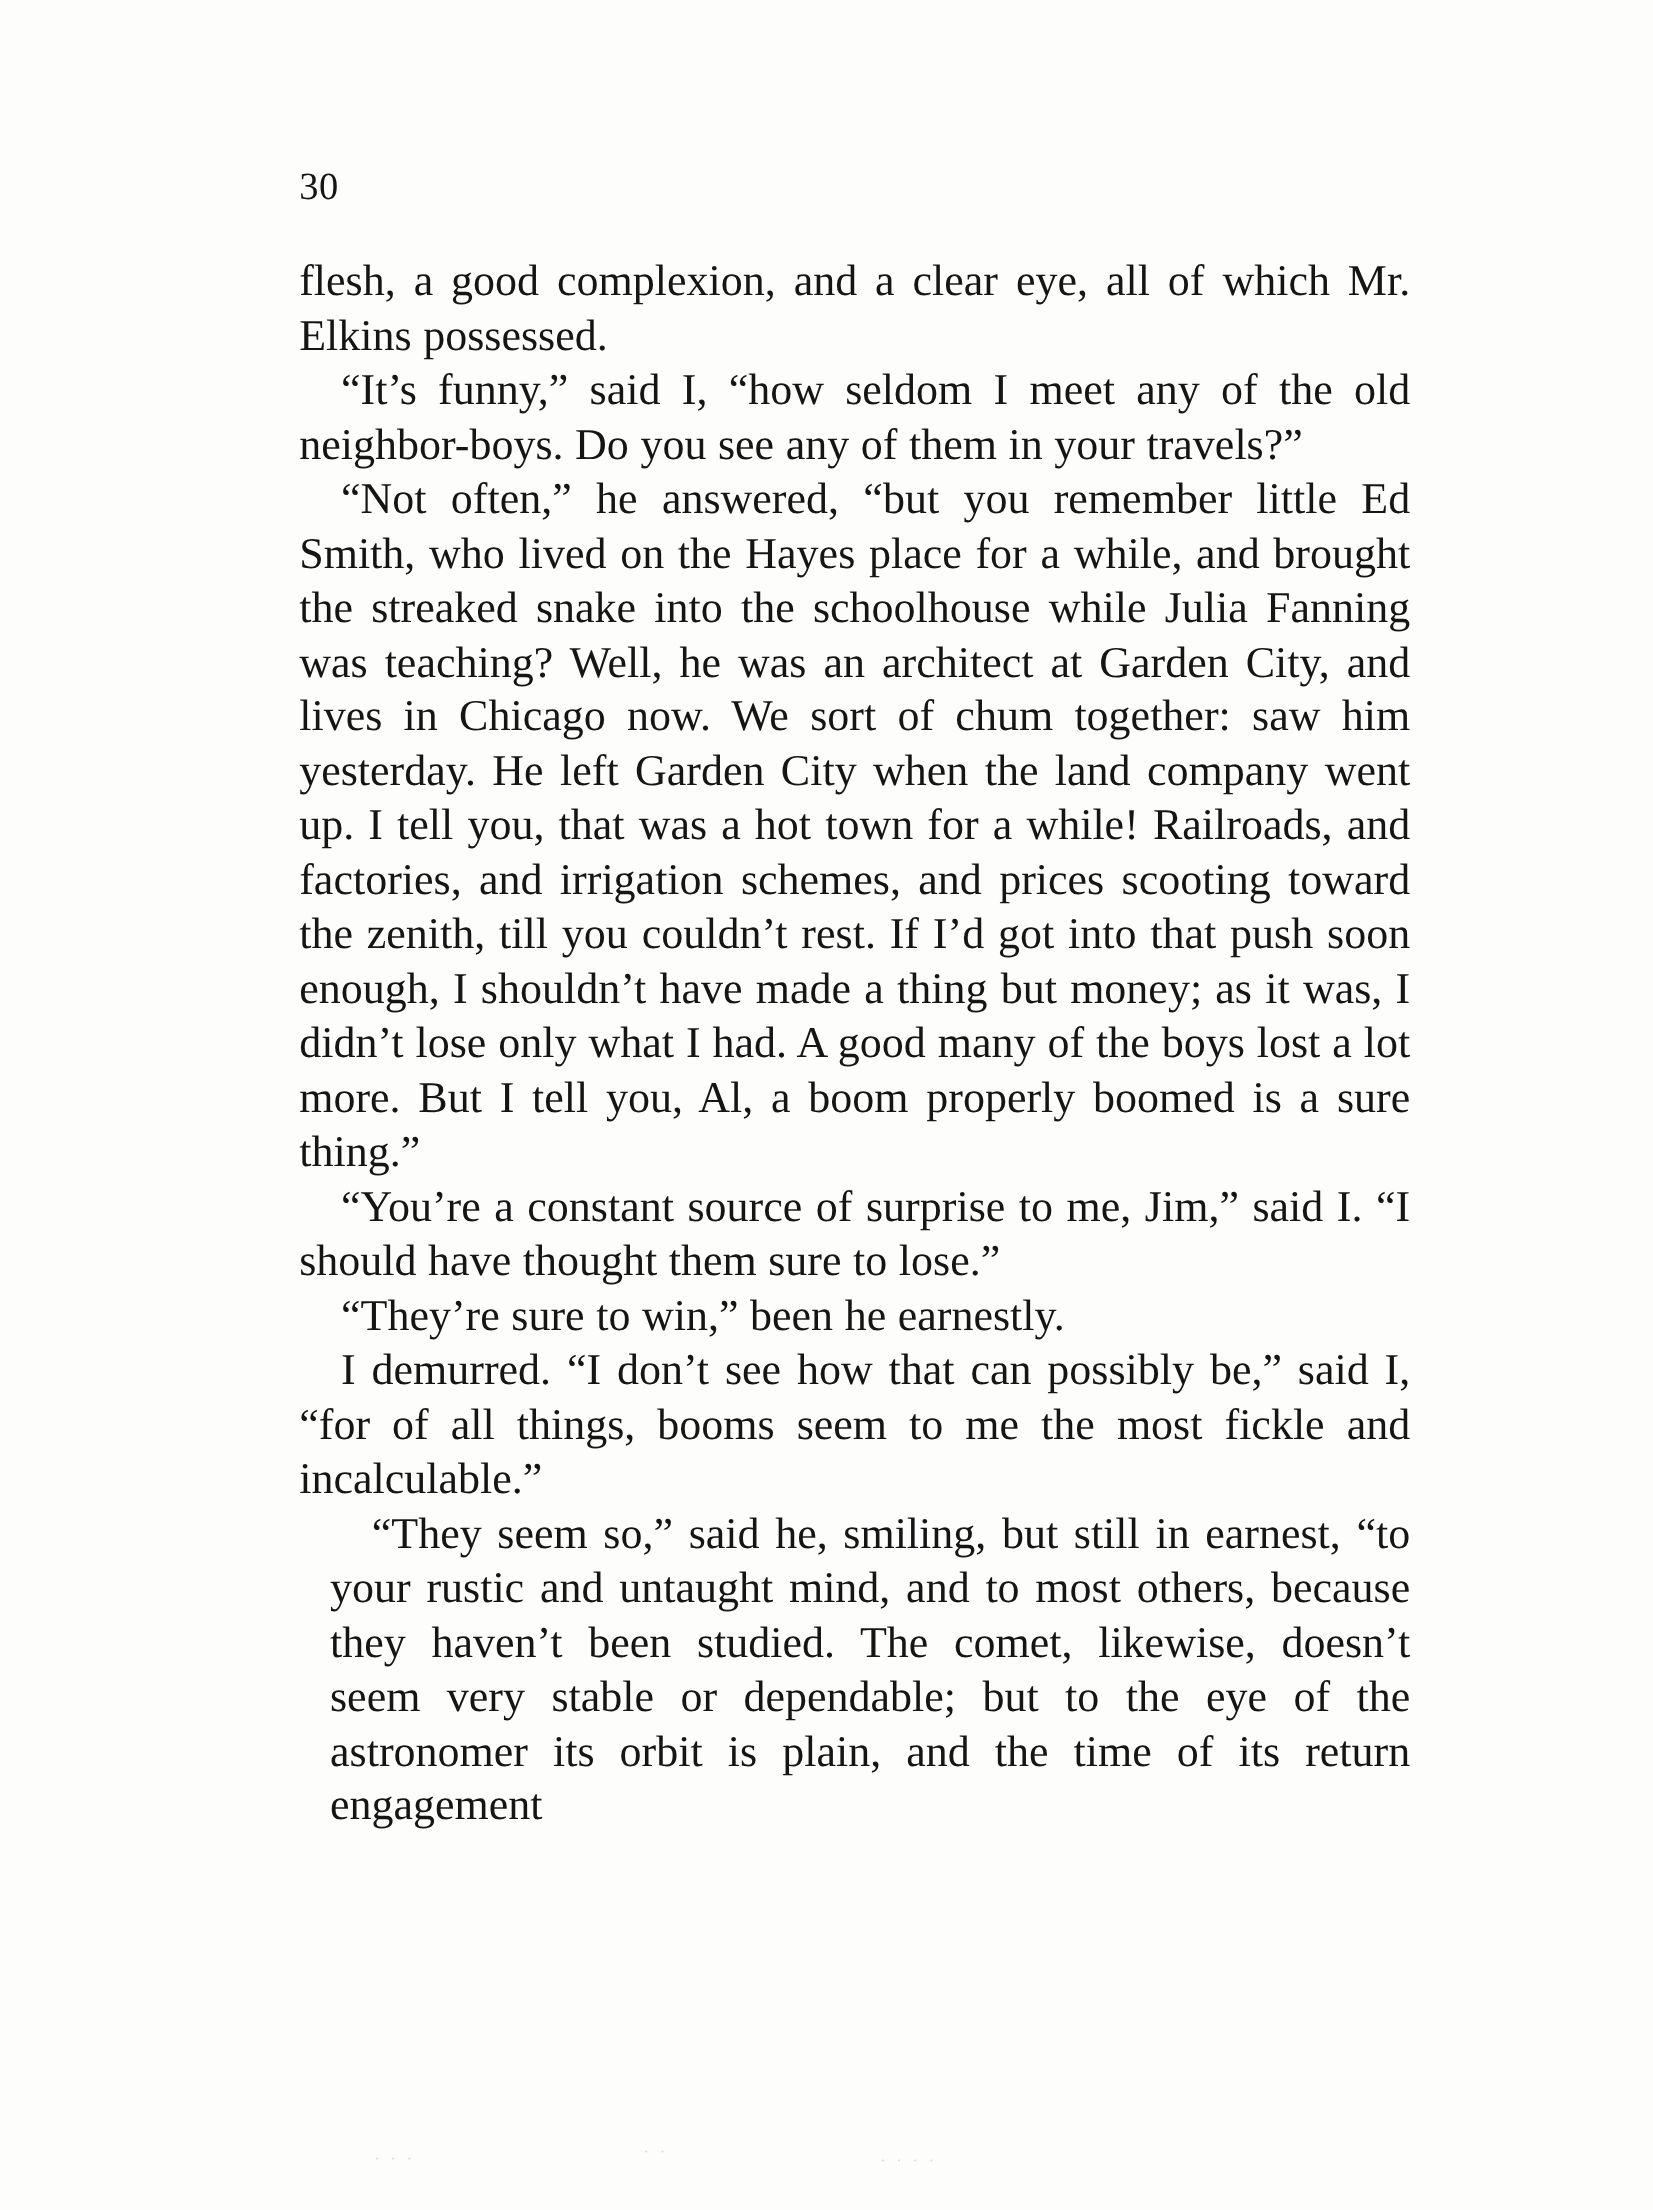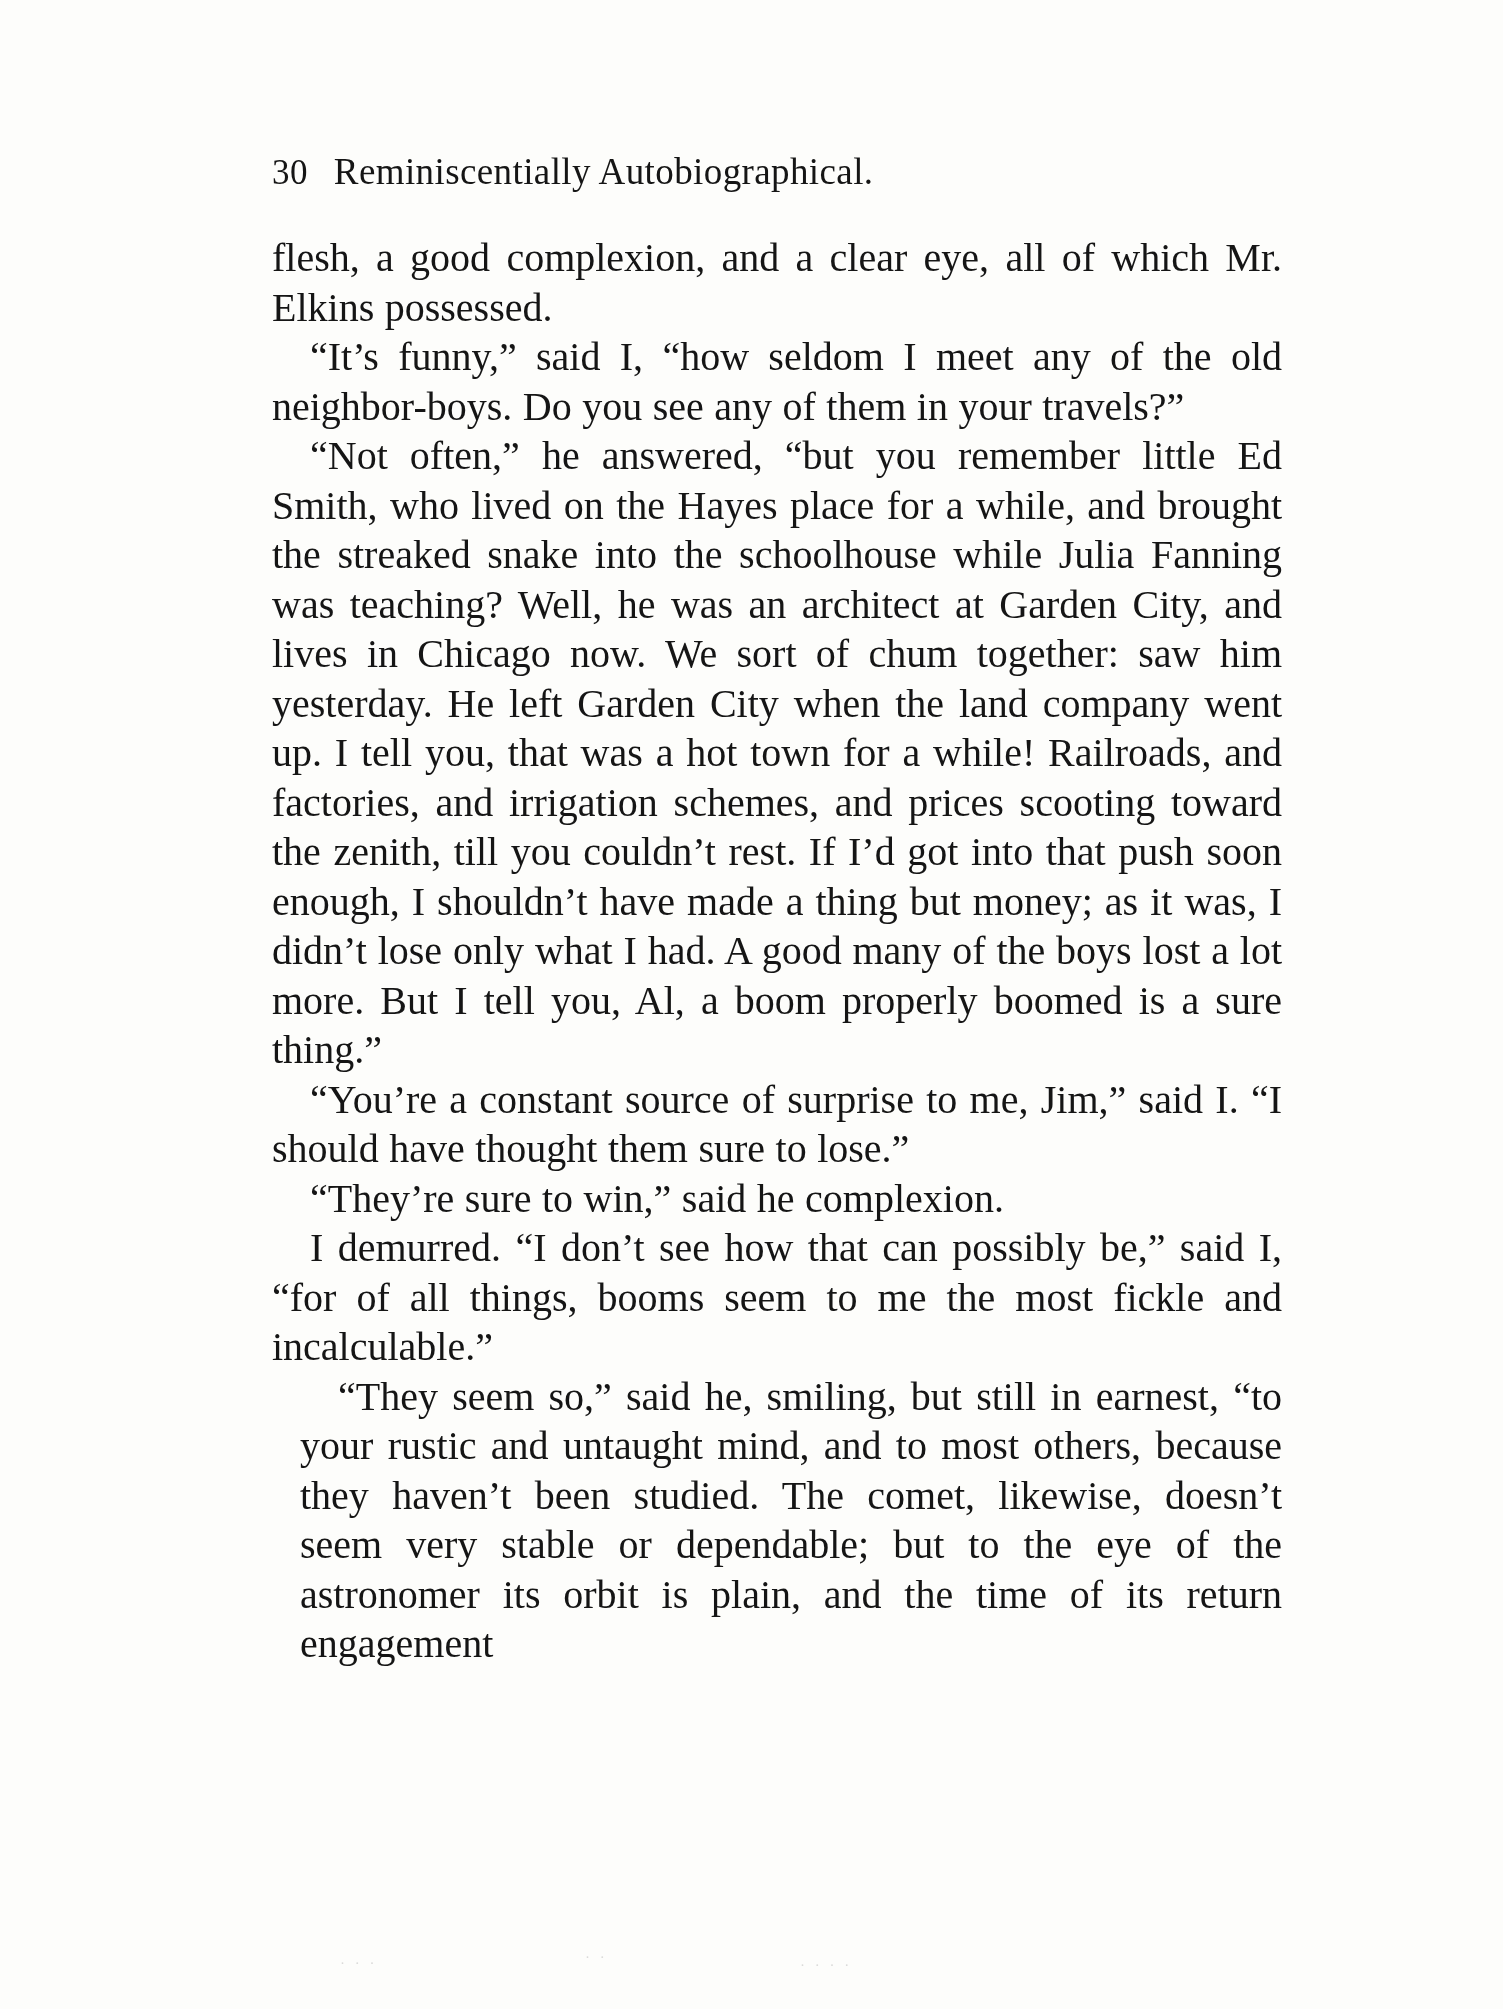--- a/index.html
+++ b/index.html
@@ -77,28 +77,27 @@
 </style>
 </head>
 <body>
 
 <div class="page">
 
   <div class="text-block">
 
     <div class="running-head">
       <span class="page-number">30</span>
-      <span class="head-title">Reminiscentially Autobiographical.</span>
     </div>
 
     <p class="body-par">flesh, a good complexion, and a clear eye, all of which Mr. Elkins possessed.</p>
     <p class="body-par indent">“It’s funny,” said I, “how seldom I meet any of the old neighbor-boys.   Do you see any of them in your travels?”</p>
     <p class="body-par indent">“Not often,” he answered, “but you remember little Ed Smith, who lived on the Hayes place for a while, and brought the streaked snake into the schoolhouse while Julia Fanning was teaching? Well, he was an architect at Garden City, and lives in Chicago now.   We sort of chum together: saw him yesterday.   He left Garden City when the land company went up.   I tell you, that was a hot town for a while!   Railroads, and factories, and irrigation schemes, and prices scooting toward the zenith, till you couldn’t rest.   If I’d got into that push soon enough, I shouldn’t have made a thing but money; as it was, I didn’t lose only what I had. A good many of the boys lost a lot more.   But I tell you, Al, a boom properly boomed is a sure thing.”</p>
     <p class="body-par indent">“You’re a constant source of surprise to me, Jim,” said I.   “I should have thought them sure to lose.”</p>
-    <p class="body-par indent">“They’re sure to win,” said he complexion.</p>
+    <p class="body-par indent">“They’re sure to win,” been he earnestly.</p>
     <p class="body-par indent">I demurred.   “I don’t see how that can possibly be,” said I, “for of all things, booms seem to me the most fickle and incalculable.”</p>
     <p class="body-par indent">“They seem so,” said he, smiling, but still in earnest, “to your rustic and untaught mind, and to most others, because they haven’t been studied. The comet, likewise, doesn’t seem very stable or dependable; but to the eye of the astronomer its orbit is plain, and the time of its return engagement</p>
 
   </div>
 
   <div class="smudge">
     <span class="sm1">· · ·</span>
     <span class="sm2">· ·</span>
     <span class="sm3">· · · ·</span>
   </div>

